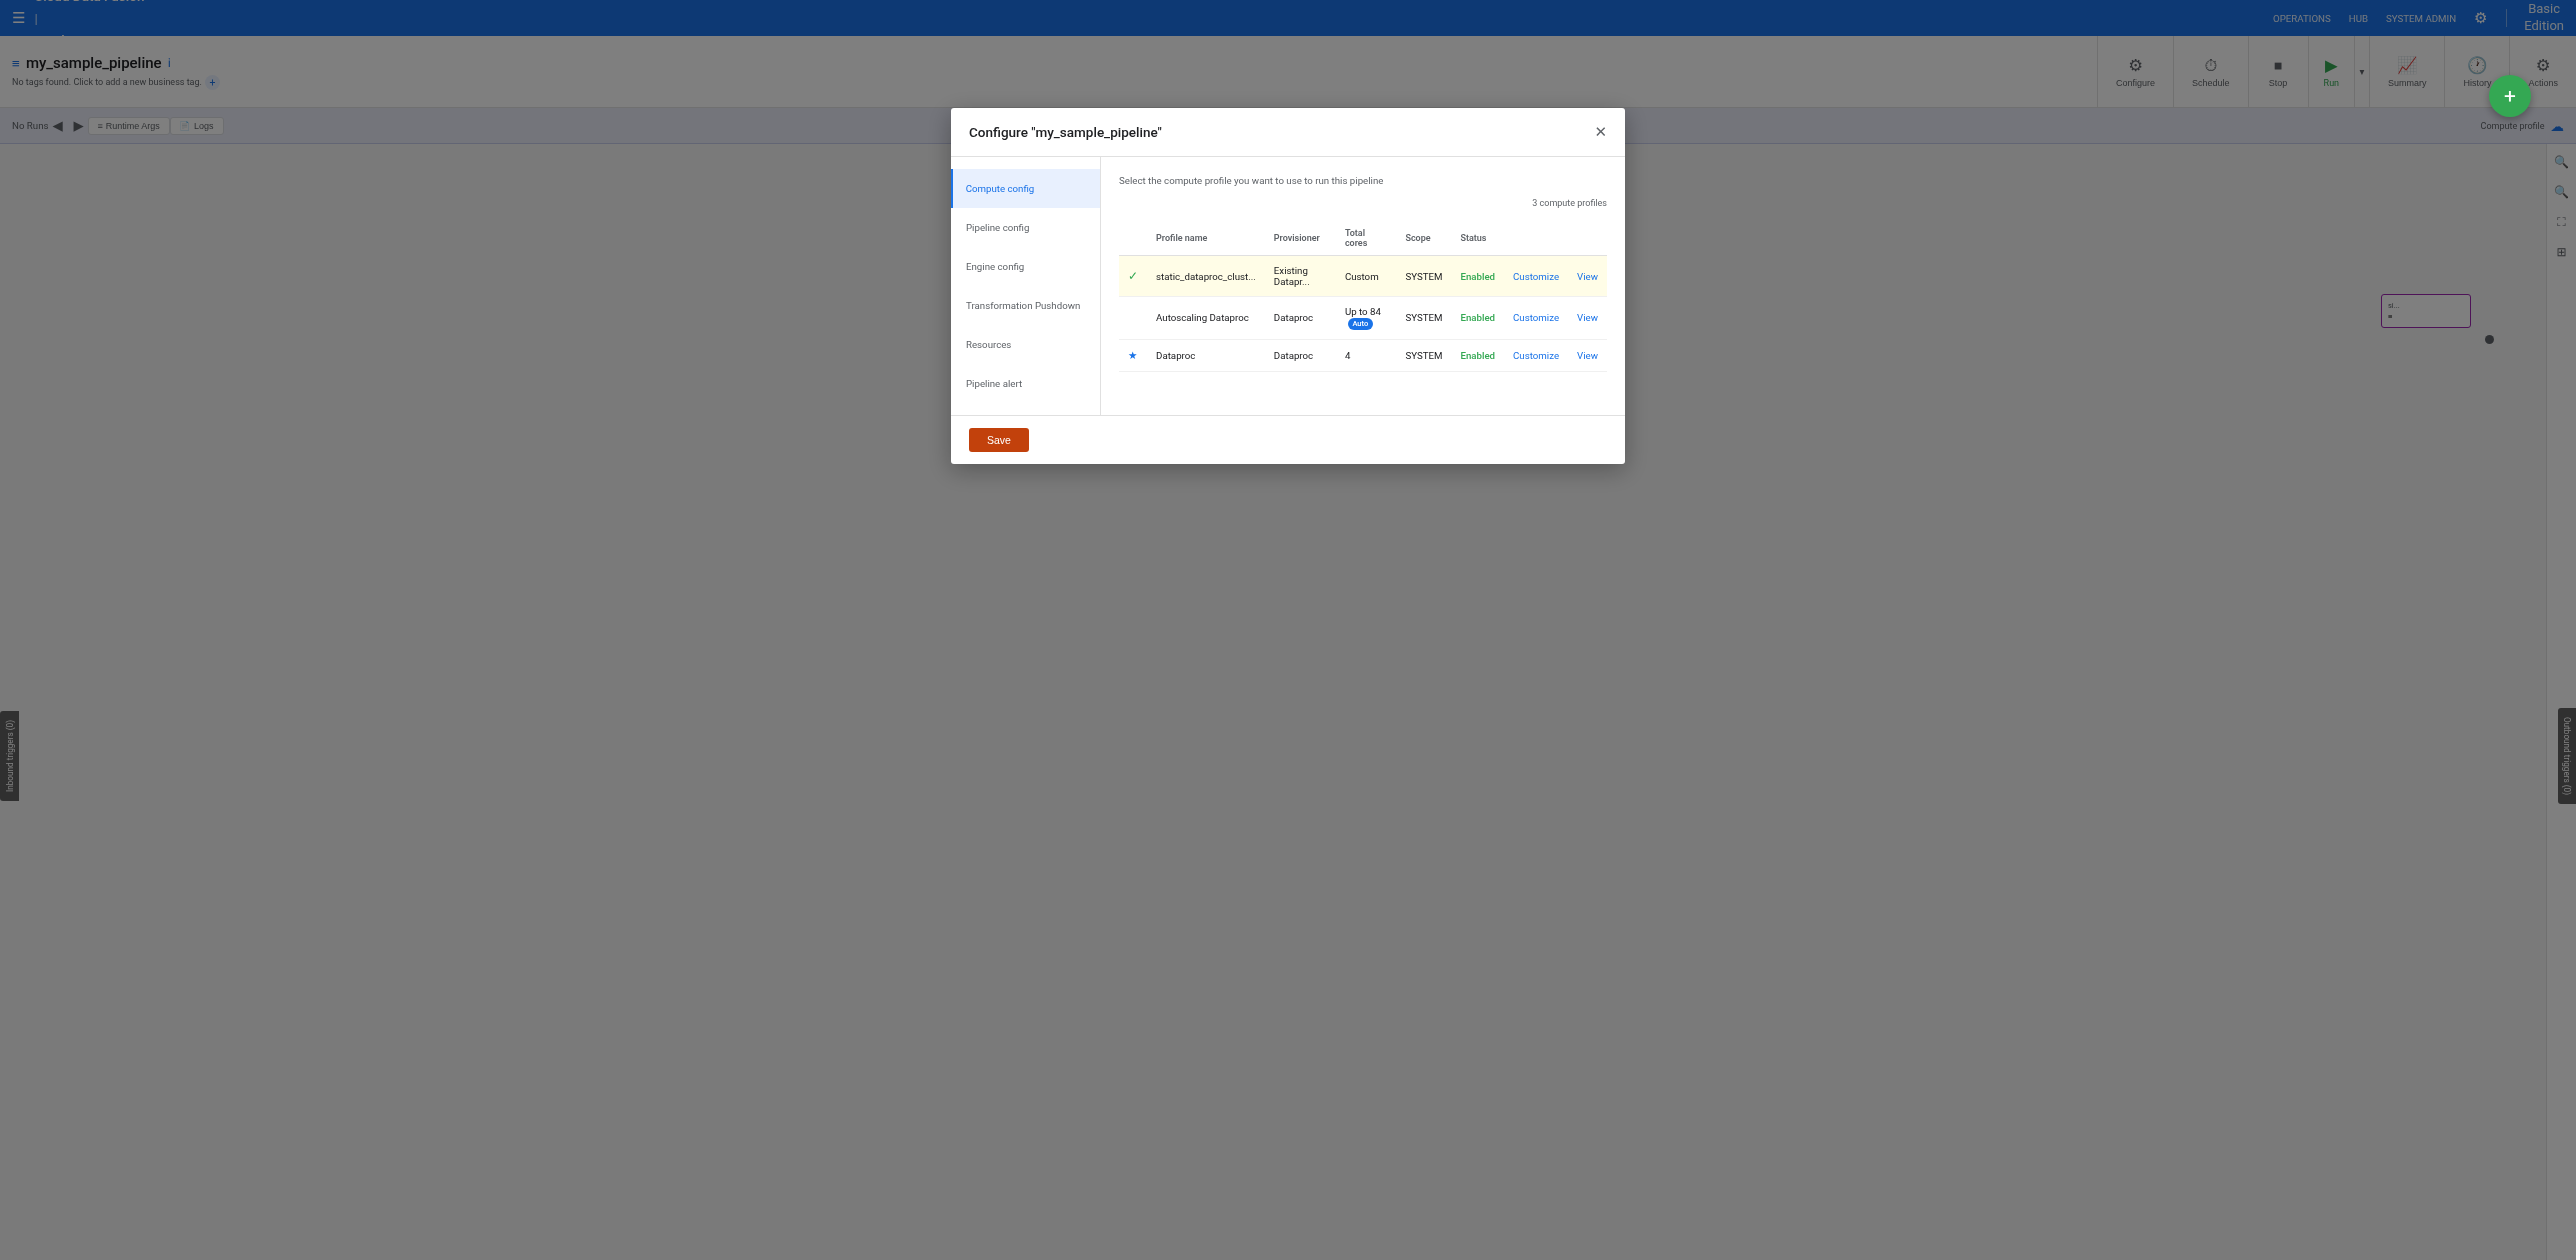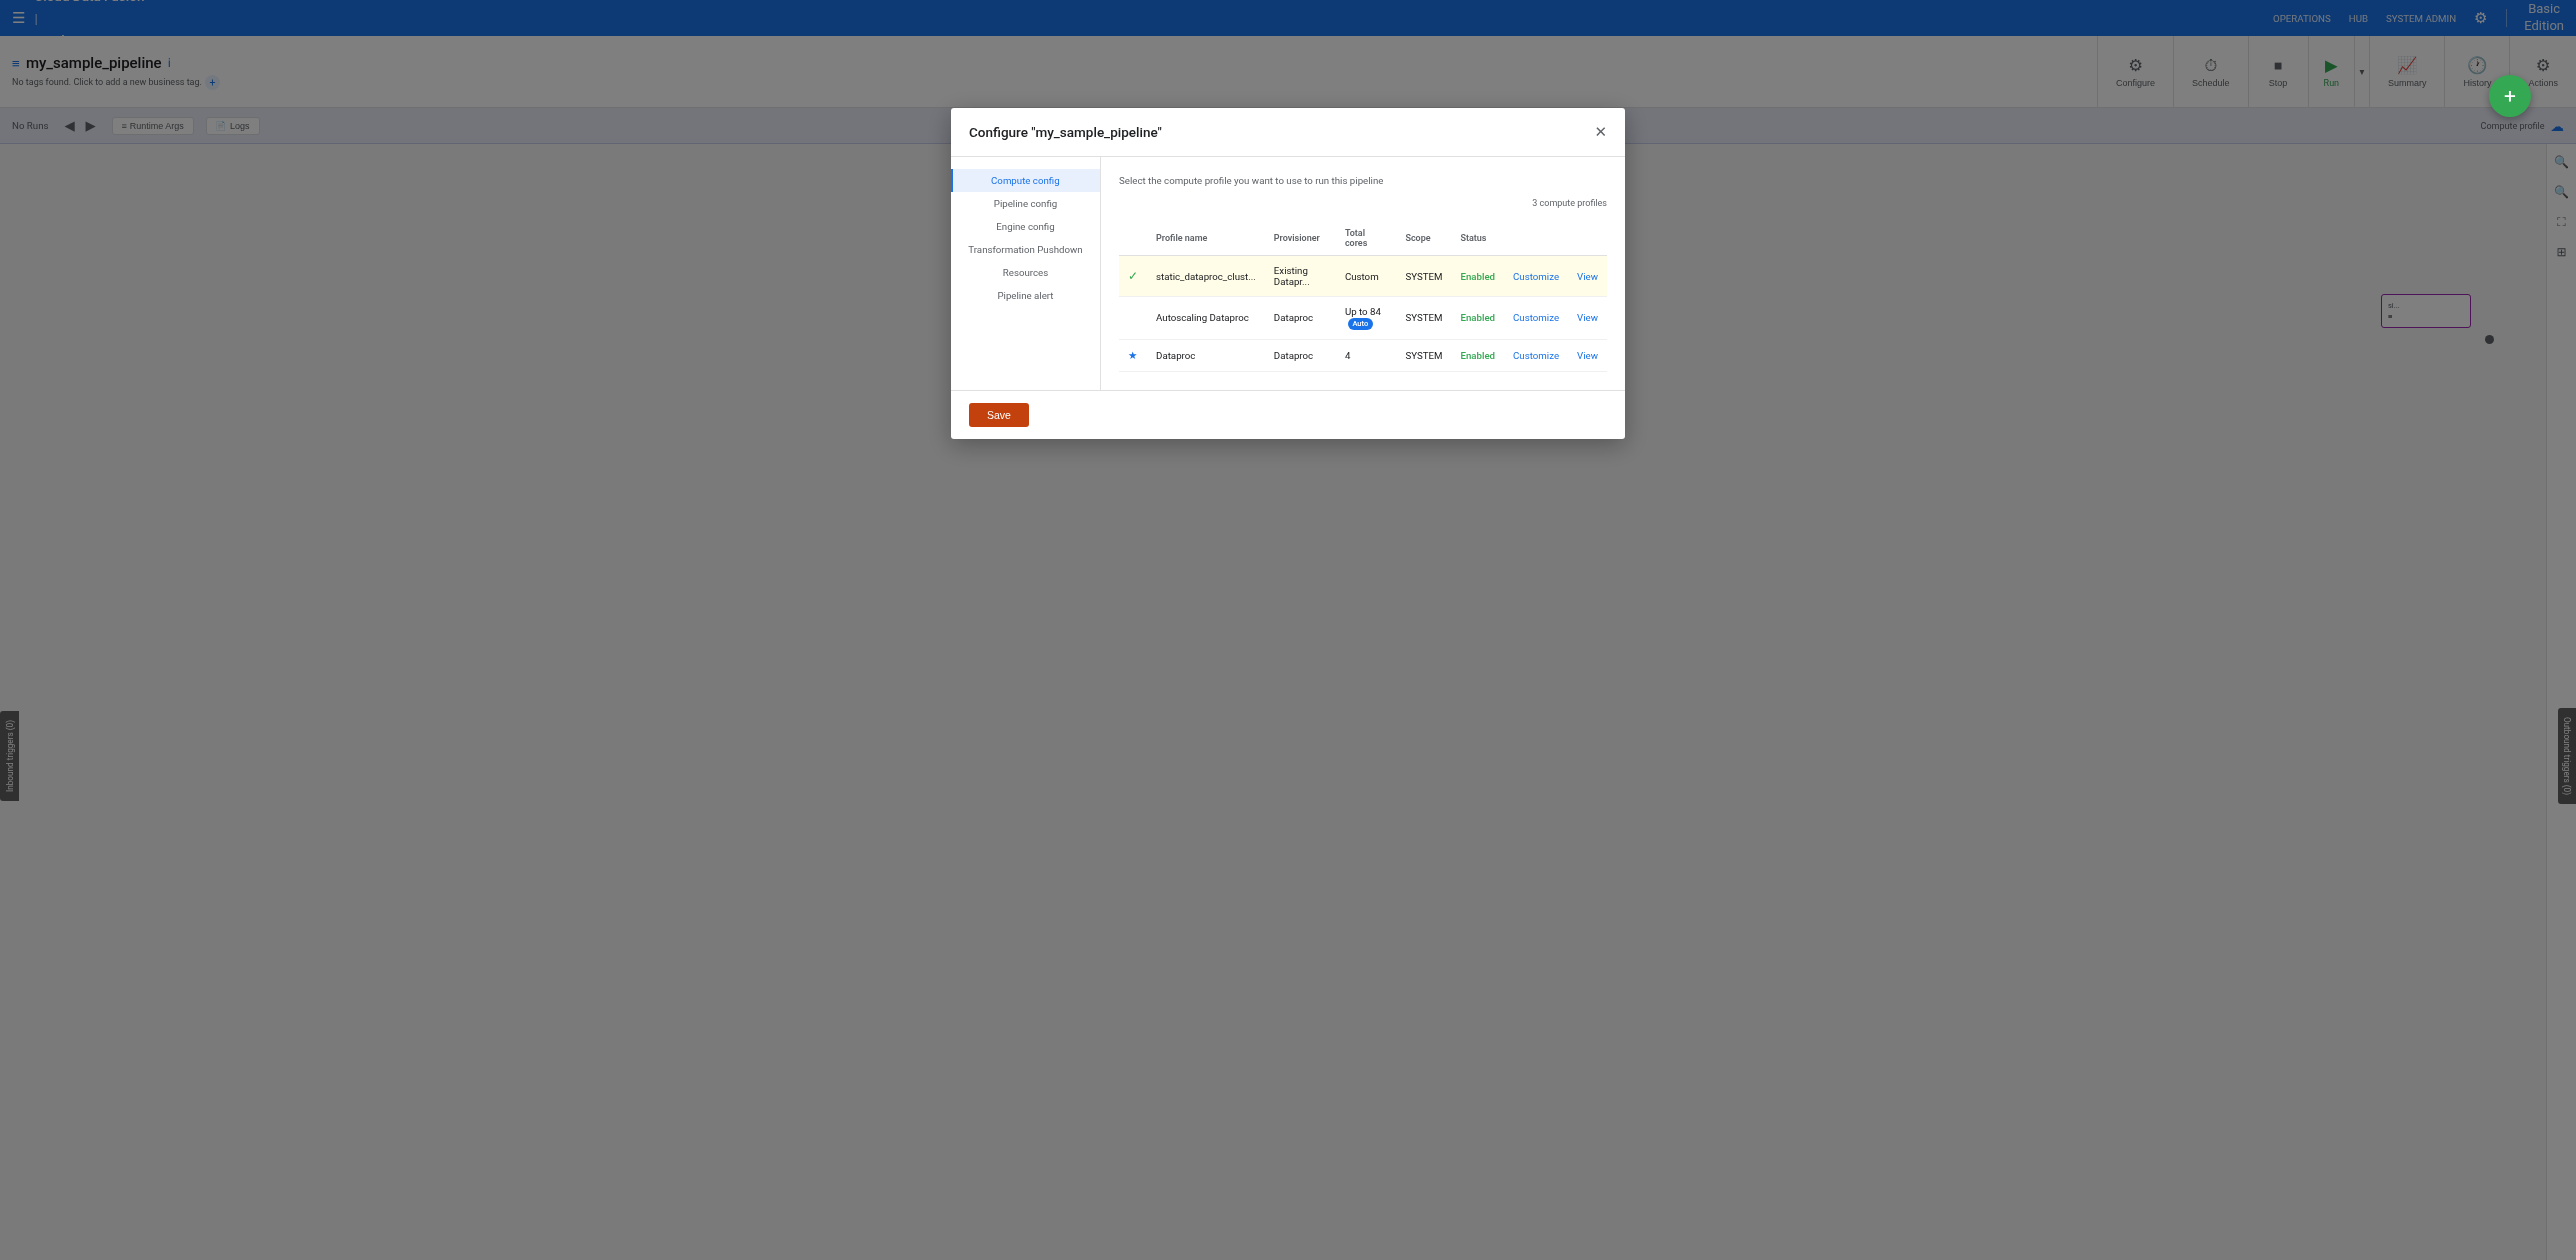--- a/index.html
+++ b/index.html
@@ -117,21 +117,20 @@
 
     
     .run-history-bar {
       position: absolute;
       top: 0; left: 0; right: 0;
       height: 36px;
       background: #e8eaf6;
       display: flex;
       align-items: center;
       padding: 0 12px;
-      gap: 12px;
       border-bottom: 0.7px solid #c5cae9;
       z-index: 10;
     }
     .nav-arrows { display: flex; gap: 3px; }
     .nav-arrow { width: 18px; height: 18px; display: flex; align-items: center; justify-content: center; cursor: pointer; border: none; background: none; color: #5f6368; }
     .runtime-args-btn { background: white; border: 0.7px solid #dadce0; padding: 3px 9px; border-radius: 3px; cursor: pointer; font-size: 9px; color: #5f6368; display: flex; align-items: center; gap: 3px; }
     .logs-btn { background: white; border: 0.7px solid #dadce0; padding: 3px 9px; border-radius: 3px; cursor: pointer; font-size: 9px; color: #5f6368; display: flex; align-items: center; gap: 3px; }
     .compute-profile-label { margin-left: auto; font-size: 9px; color: #5f6368; display: flex; align-items: center; gap: 6px; }
 
     
@@ -188,25 +187,24 @@
     .modal-body { display: flex; flex: 1; overflow: hidden; }
 
     
     .modal-sidebar {
       width: 150px;
       border-right: 0.7px solid #e0e0e0;
       padding: 12px 0;
       flex-shrink: 0;
     }
     .modal-nav-item {
-      padding: 6px 15px;
+      padding: 14px 15px;
       cursor: pointer;
       color: #5f6368;
       font-size: 9.7px;
-      text-align: center;
     }
     .modal-nav-item.active { color: #1a73e8; border-left: 2.2px solid #1a73e8; padding-left: 12.7px; background: #e8f0fe; }
 
     
     .modal-content-area {
       flex: 1;
       padding: 18px;
       overflow-y: auto;
     }
     .content-description { font-size: 9.7px; color: #5f6368; margin-bottom: 12px; }

